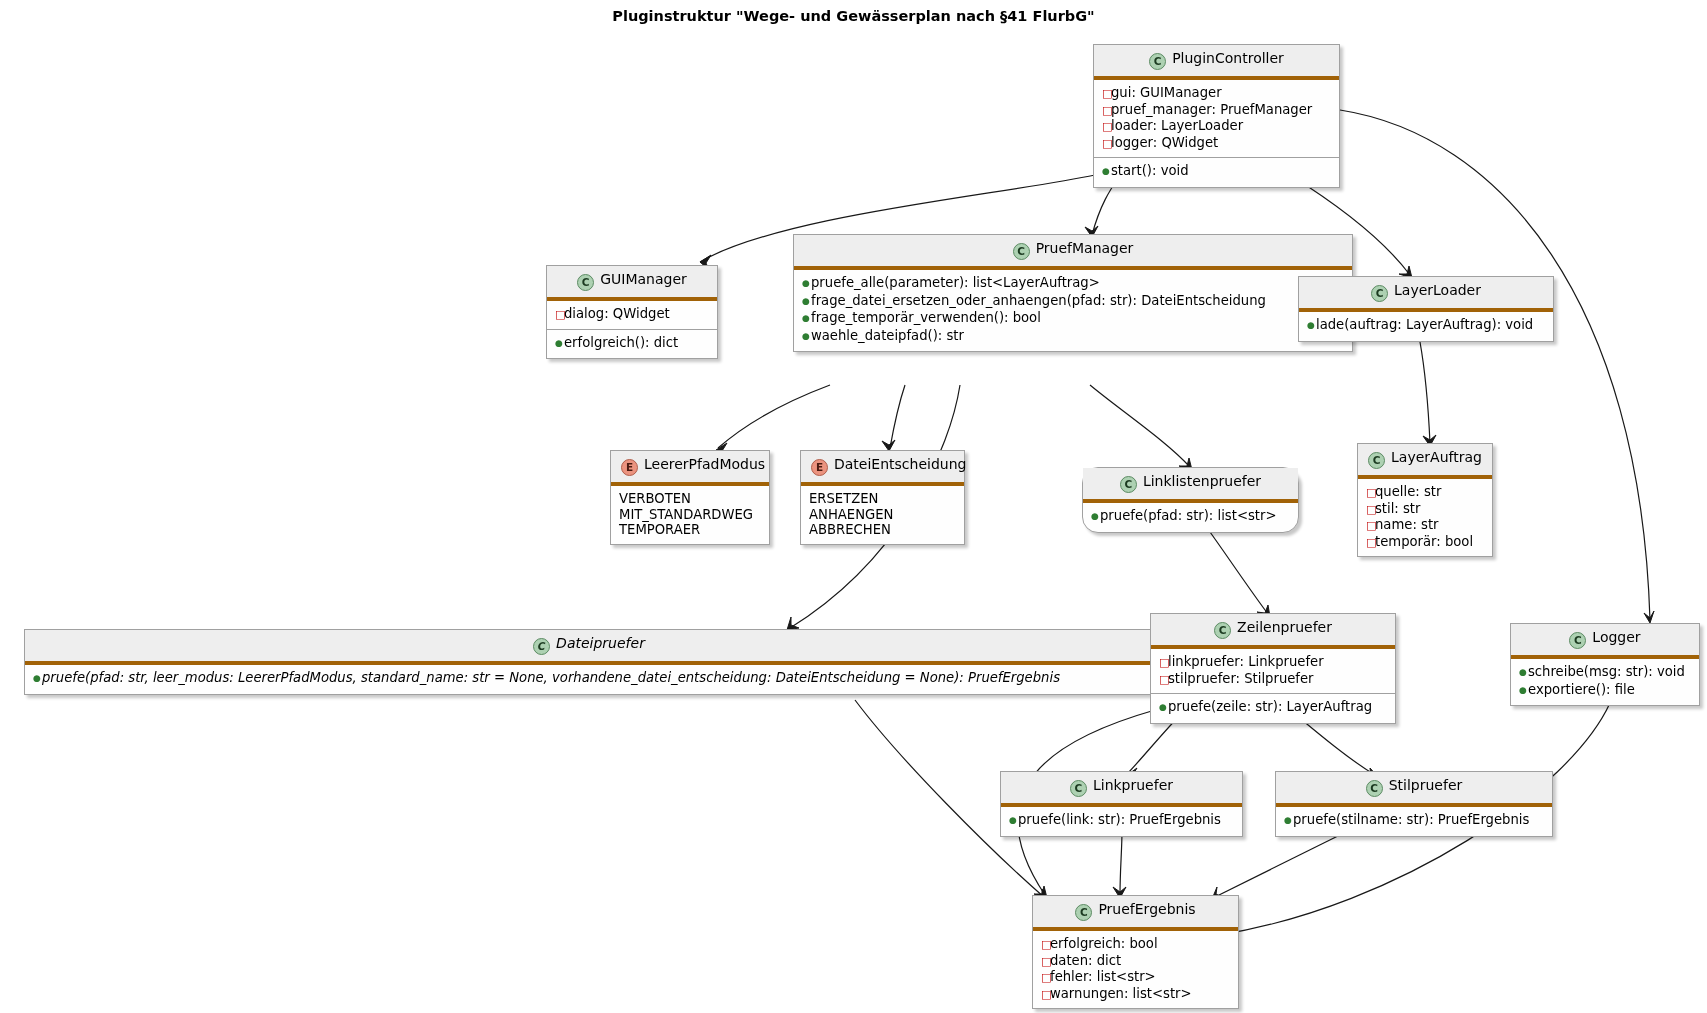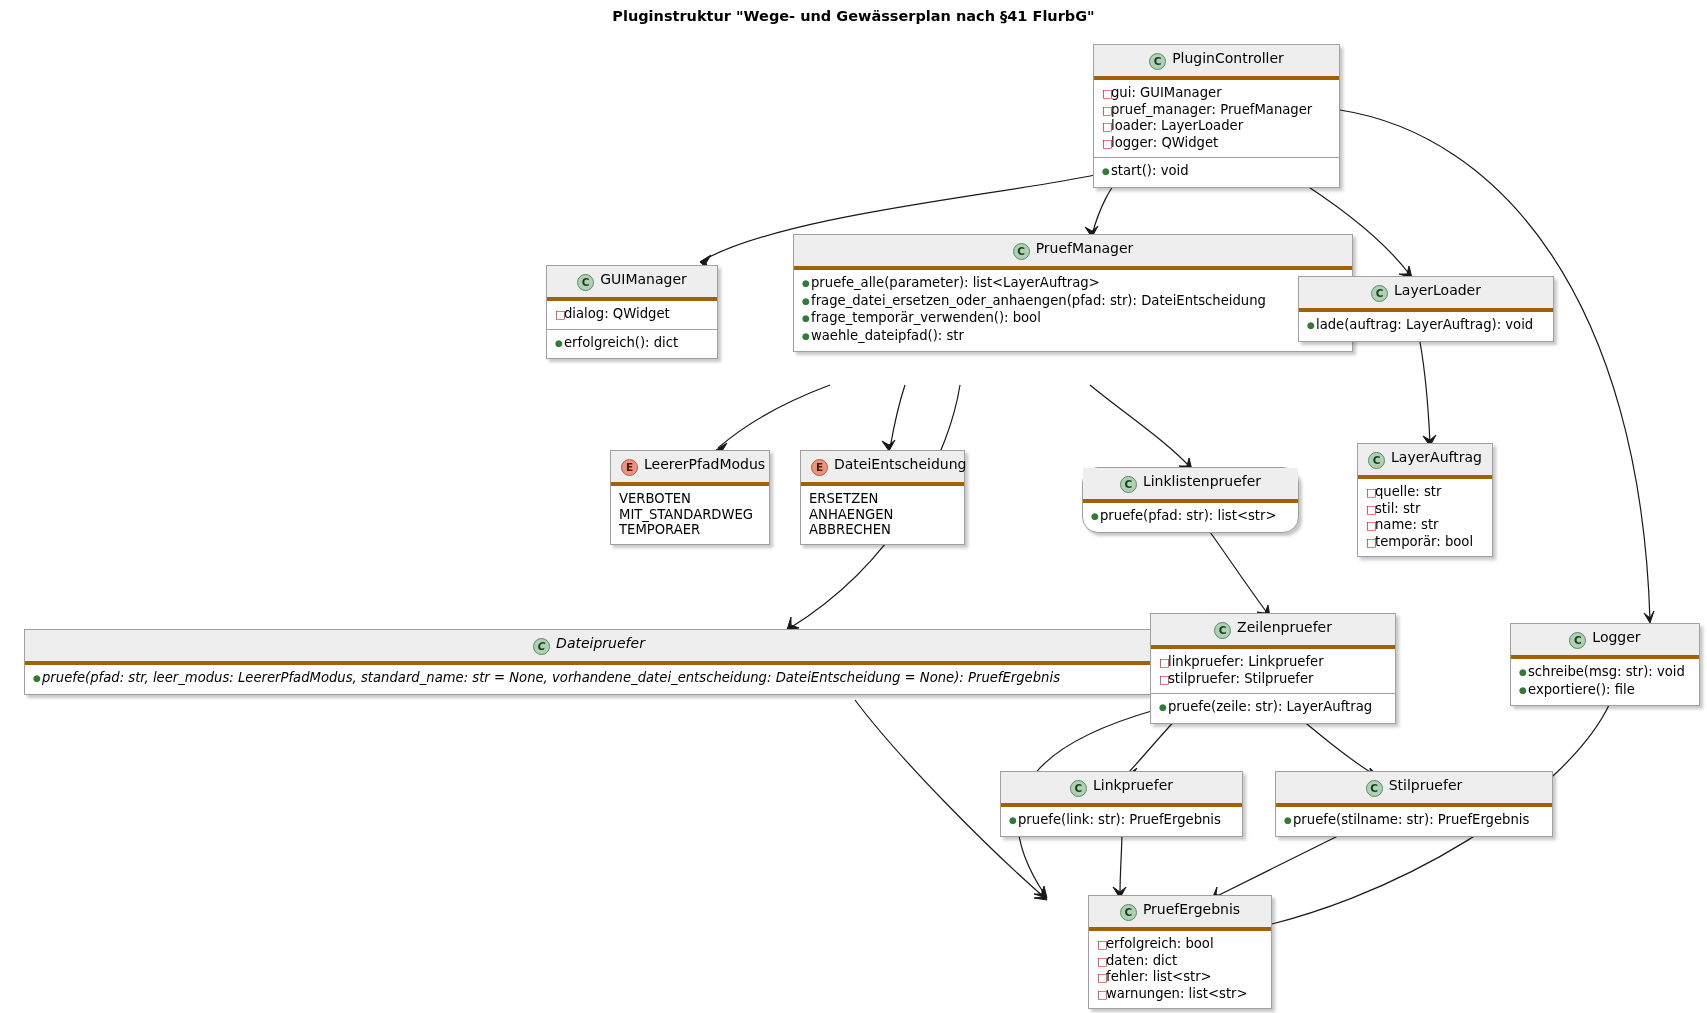--- a/index.html
+++ b/index.html
@@ -235,21 +235,21 @@
 
 <div class="node" style="left:1275px;top:771px;width:278px;">
   <div class="nhead">
     <span class="badge c">C</span><span>Stilpruefer</span>
   </div>
   <div class="sect">
     <div class="row"><span class="m pub"></span><span>pruefe(stilname: str): PruefErgebnis</span></div>
   </div>
 </div>
 
-<div class="node" style="left:1088px;top:895px;width:184px;">
+<div class="node" style="left:1032px;top:895px;width:207px;">
   <div class="nhead">
     <span class="badge c">C</span><span>PruefErgebnis</span>
   </div>
   <div class="sect">
     <div class="row"><span class="m priv"></span><span>erfolgreich: bool</span></div>
     <div class="row"><span class="m priv"></span><span>daten: dict</span></div>
     <div class="row"><span class="m priv"></span><span>fehler: list&lt;str&gt;</span></div>
     <div class="row"><span class="m priv"></span><span>warnungen: list&lt;str&gt;</span></div>
   </div>
 </div>

